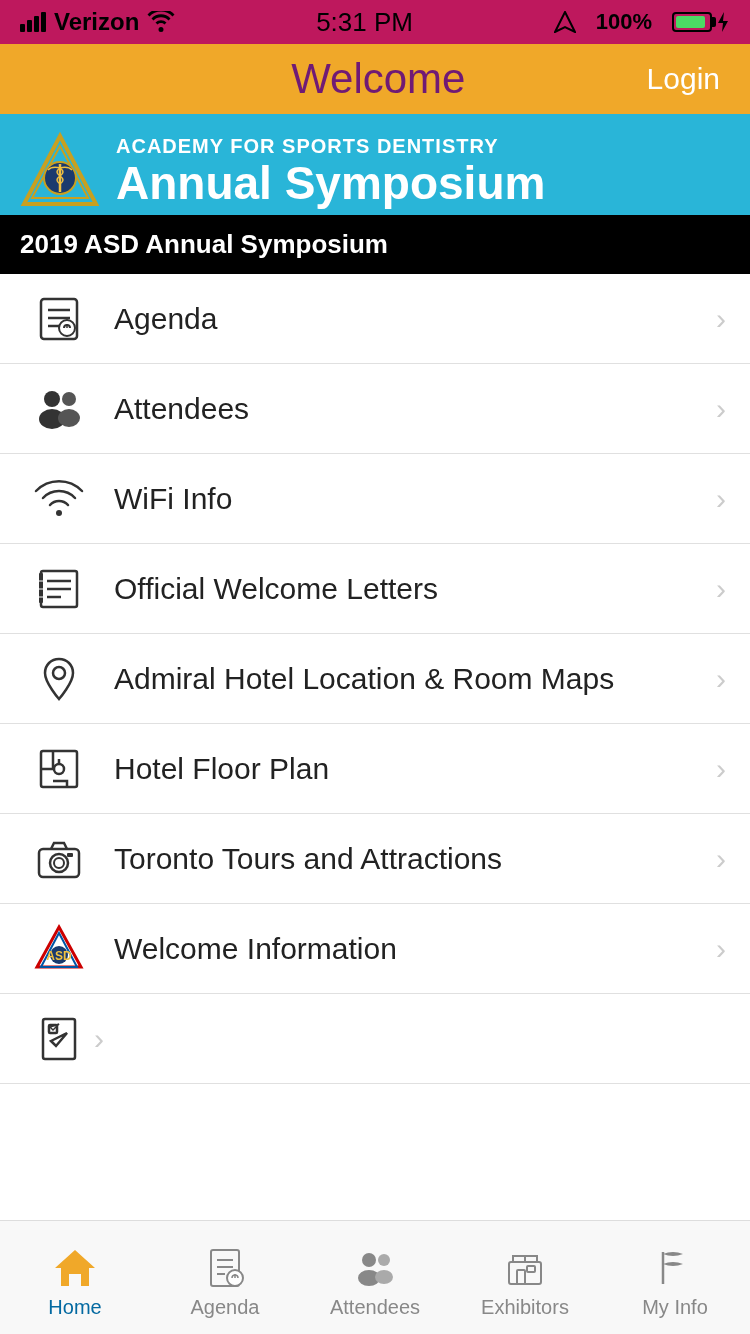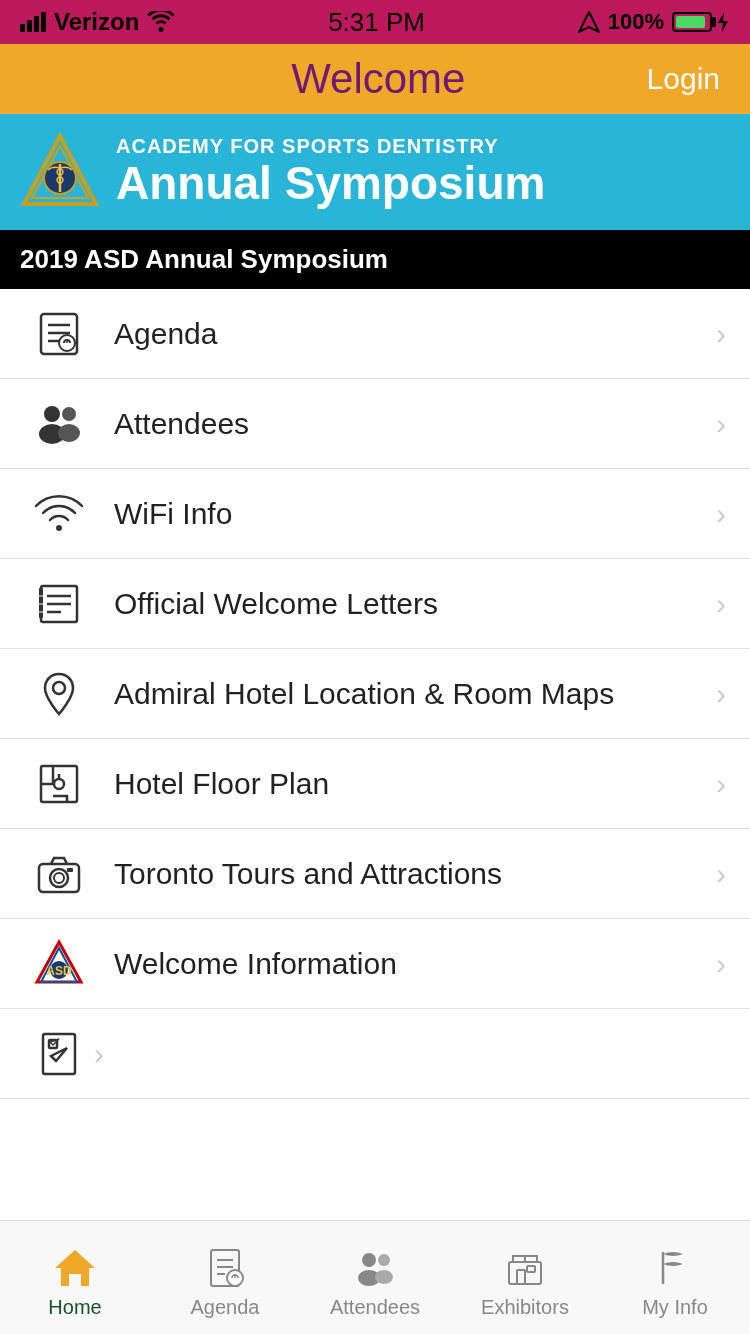--- a/index.html
+++ b/index.html
@@ -18,21 +18,21 @@
       background: #be185d;
       display: flex;
       align-items: center;
       justify-content: space-between;
       padding: 15px 20px;
       font-size: 24px;
       font-weight: 600;
     }
     .status-left { display: flex; align-items: center; gap: 8px; }
     .status-center { font-size: 26px; font-weight: 500; }
-    .status-right { display: flex; align-items: center; gap: 8px; font-size: 22px; }
+    .status-right { display: flex; align-items: center; gap: 20px; font-size: 22px; }
     .signal-bars { display: flex; align-items: flex-end; gap: 2px; }
     .signal-bars span {
       background: #000;
       width: 5px;
       display: inline-block;
       border-radius: 1px;
     }
     .battery-container {
       display: flex;
       align-items: center;
@@ -85,21 +85,21 @@
       font-size: 30px;
       color: #fff;
       font-weight: 400;
       cursor: pointer;
     }
     .header-spacer { width: 80px; }
 
     
     .banner {
       background: #29b5d8;
-      padding: 18px 20px 18px 20px;
+      padding: 18px 20px 3px 20px;
       display: flex;
       align-items: center;
       gap: 16px;
     }
     .banner-logo {
       width: 80px;
       height: 80px;
       flex-shrink: 0;
     }
     .banner-text { flex: 1; }
@@ -390,21 +390,21 @@
 </div>
 
 <div style="height: 114px;"></div>
 
 <div class="tab-bar">
 
   <div class="tab-item active">
     <svg class="tab-icon" viewBox="0 0 44 44">
       <polygon points="22,4 42,22 36,22 36,40 28,40 28,28 16,28 16,40 8,40 8,22 2,22" fill="#f0a829"></polygon>
     </svg>
-    <span class="tab-label" style="color:#14532d;">Home</span>
+    <span class="tab-label" style="color:#0369a1;">Home</span>
   </div>
 
   <div class="tab-item">
     <svg class="tab-icon" viewBox="0 0 44 44" fill="none" stroke="#888" stroke-width="2">
       <rect x="8" y="4" width="28" height="36" rx="2"></rect>
       <line x1="14" y1="14" x2="30" y2="14"></line>
       <line x1="14" y1="21" x2="30" y2="21"></line>
       <line x1="14" y1="28" x2="22" y2="28"></line>
       <circle cx="32" cy="32" r="8" fill="#fff" stroke="#888" stroke-width="2"></circle>
       <path d="M29 32 A3 3 0 0 1 35 32" stroke="#888" stroke-width="1.5" fill="none"></path>

